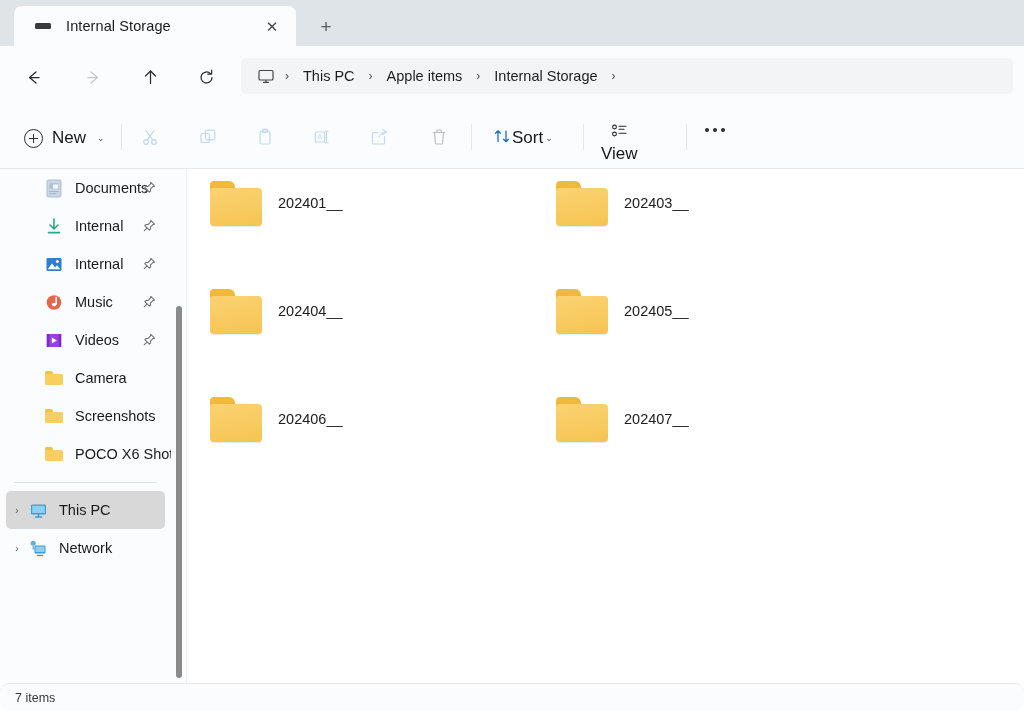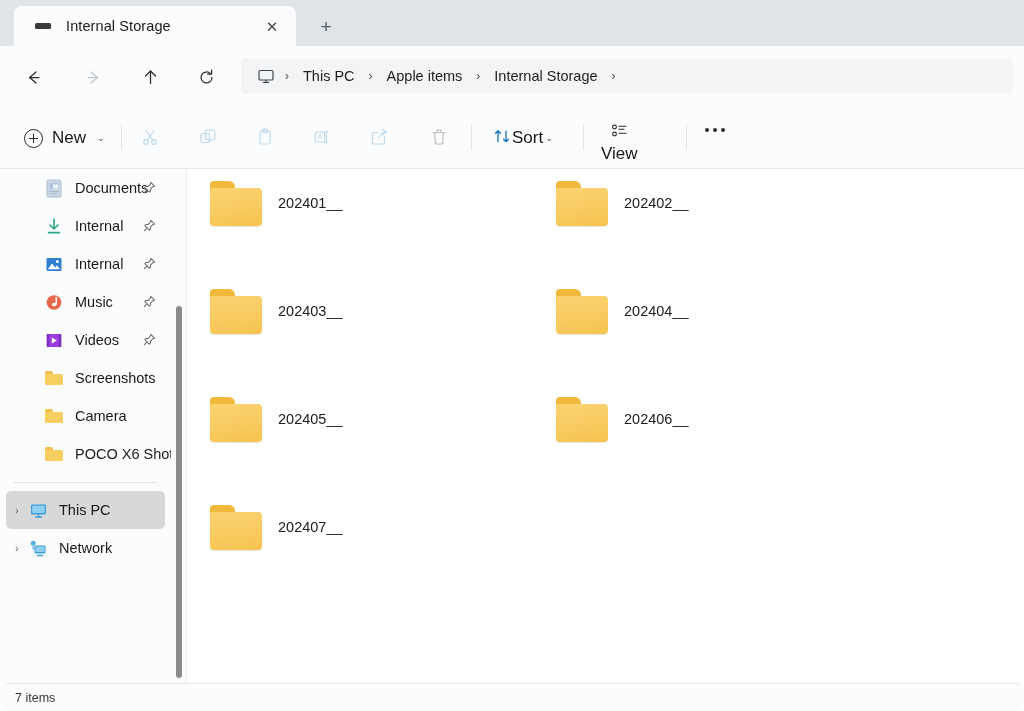--- a/index.html
+++ b/index.html
@@ -435,32 +435,32 @@
   </div>
 
   <div class="side-item">
     <span class="side-indent"></span>
     <span class="side-ico">
       <span class="mini-folder">
           <span class="tabtop"></span>
           <span class="body"></span>
         </span>
     </span>
-    <span class="side-label">Screenshots</span>
+    <span class="side-label">Camera</span>
   </div>
 
   <div class="side-item">
     <span class="side-indent"></span>
     <span class="side-ico">
       <span class="mini-folder">
           <span class="tabtop"></span>
           <span class="body"></span>
         </span>
     </span>
-    <span class="side-label">Camera</span>
+    <span class="side-label">Screenshots</span>
   </div>
 
   <div class="side-item">
     <span class="side-indent"></span>
     <span class="side-ico">
       <span class="mini-folder">
           <span class="tabtop"></span>
           <span class="body"></span>
         </span>
     </span>
@@ -504,65 +504,58 @@
   <div class="grid">
 
     <div class="file-item">
       <span class="big-folder">
           <span class="ftab"></span>
           <span class="fbody"></span>
         </span>
       <span class="file-label">202401__</span>
     </div>
 
+
     <div class="file-item">
       <span class="big-folder">
           <span class="ftab"></span>
           <span class="fbody"></span>
         </span>
-      <span class="file-label">202402__</span>
+      <span class="file-label">202403__</span>
     </div>
 
     <div class="file-item">
       <span class="big-folder">
           <span class="ftab"></span>
           <span class="fbody"></span>
         </span>
-      <span class="file-label">202403__</span>
+      <span class="file-label">202404__</span>
     </div>
 
     <div class="file-item">
       <span class="big-folder">
           <span class="ftab"></span>
           <span class="fbody"></span>
         </span>
-      <span class="file-label">202404__</span>
+      <span class="file-label">202405__</span>
     </div>
 
     <div class="file-item">
       <span class="big-folder">
           <span class="ftab"></span>
           <span class="fbody"></span>
         </span>
-      <span class="file-label">202405__</span>
+      <span class="file-label">202406__</span>
     </div>
 
     <div class="file-item">
       <span class="big-folder">
           <span class="ftab"></span>
           <span class="fbody"></span>
         </span>
-      <span class="file-label">202406__</span>
-    </div>
-
-    <div class="file-item">
-      <span class="big-folder">
-          <span class="ftab"></span>
-          <span class="fbody"></span>
-        </span>
       <span class="file-label">202407__</span>
     </div>
 
   </div>
 </div>
 
 <div class="statusbar">
   <span class="status-text">7 items</span>
 </div>
 

